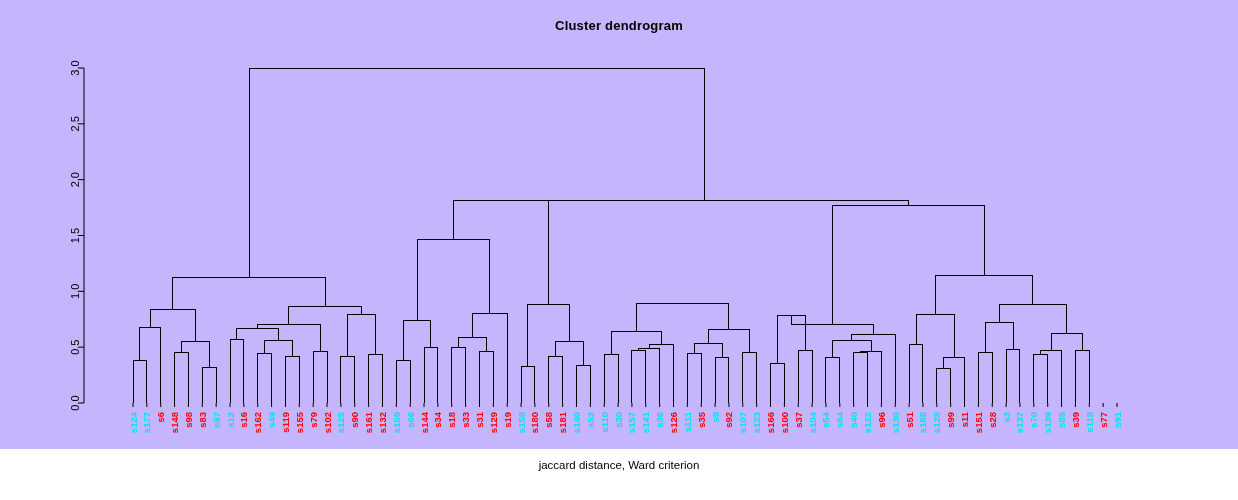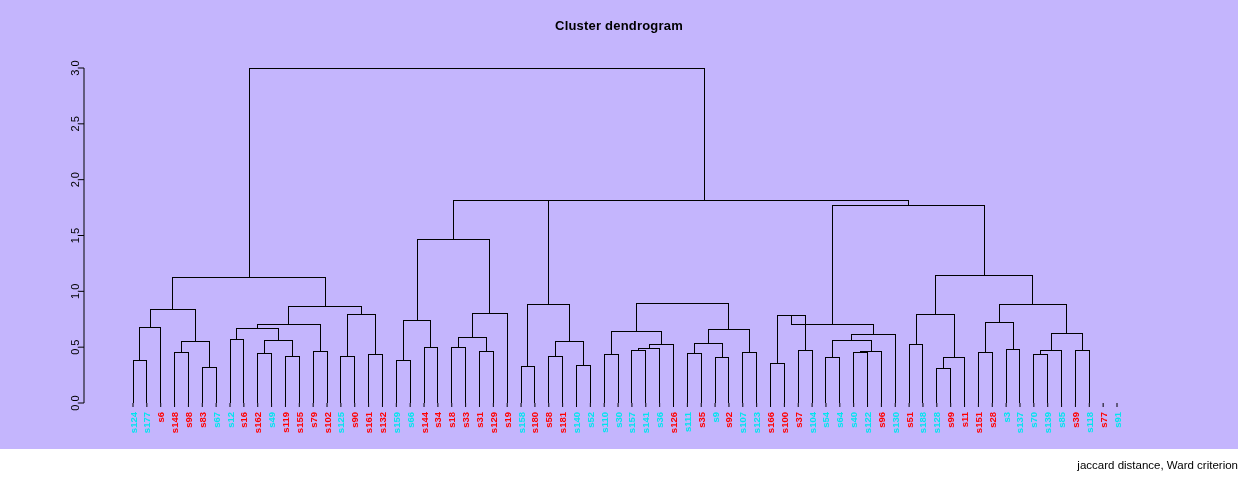--- a/index.html
+++ b/index.html
@@ -1,21 +1,21 @@
 <!DOCTYPE html>
 <html><head>
 <meta charset="utf-8">
 <style>
   html,body{margin:0;padding:0;background:#ffffff;}
   body{width:1238px;height:500px;overflow:hidden;
        font-family:"Liberation Sans",sans-serif;}
   #root{position:relative;width:1238px;height:449px;background:#c4b5fd;padding-left:12px;}
   #title{position:absolute;left:0;top:18px;width:1238px;text-align:center;
          font-size:13px;font-weight:bold;color:#000;letter-spacing:0.2px;}
-  #xcaption{position:absolute;left:0;top:459px;width:1238px;text-align:right;
+  #xcaption{position:absolute;left:0;top:459px;width:1238px;text-align:center;
             font-size:11.5px;color:#000;}
   #plot{position:absolute;left:0;top:0;width:1238px;height:500px;}
 </style>
 </head>
 <body>
 
 <div id="root">
 
   <div id="title">Cluster dendrogram</div>
 

